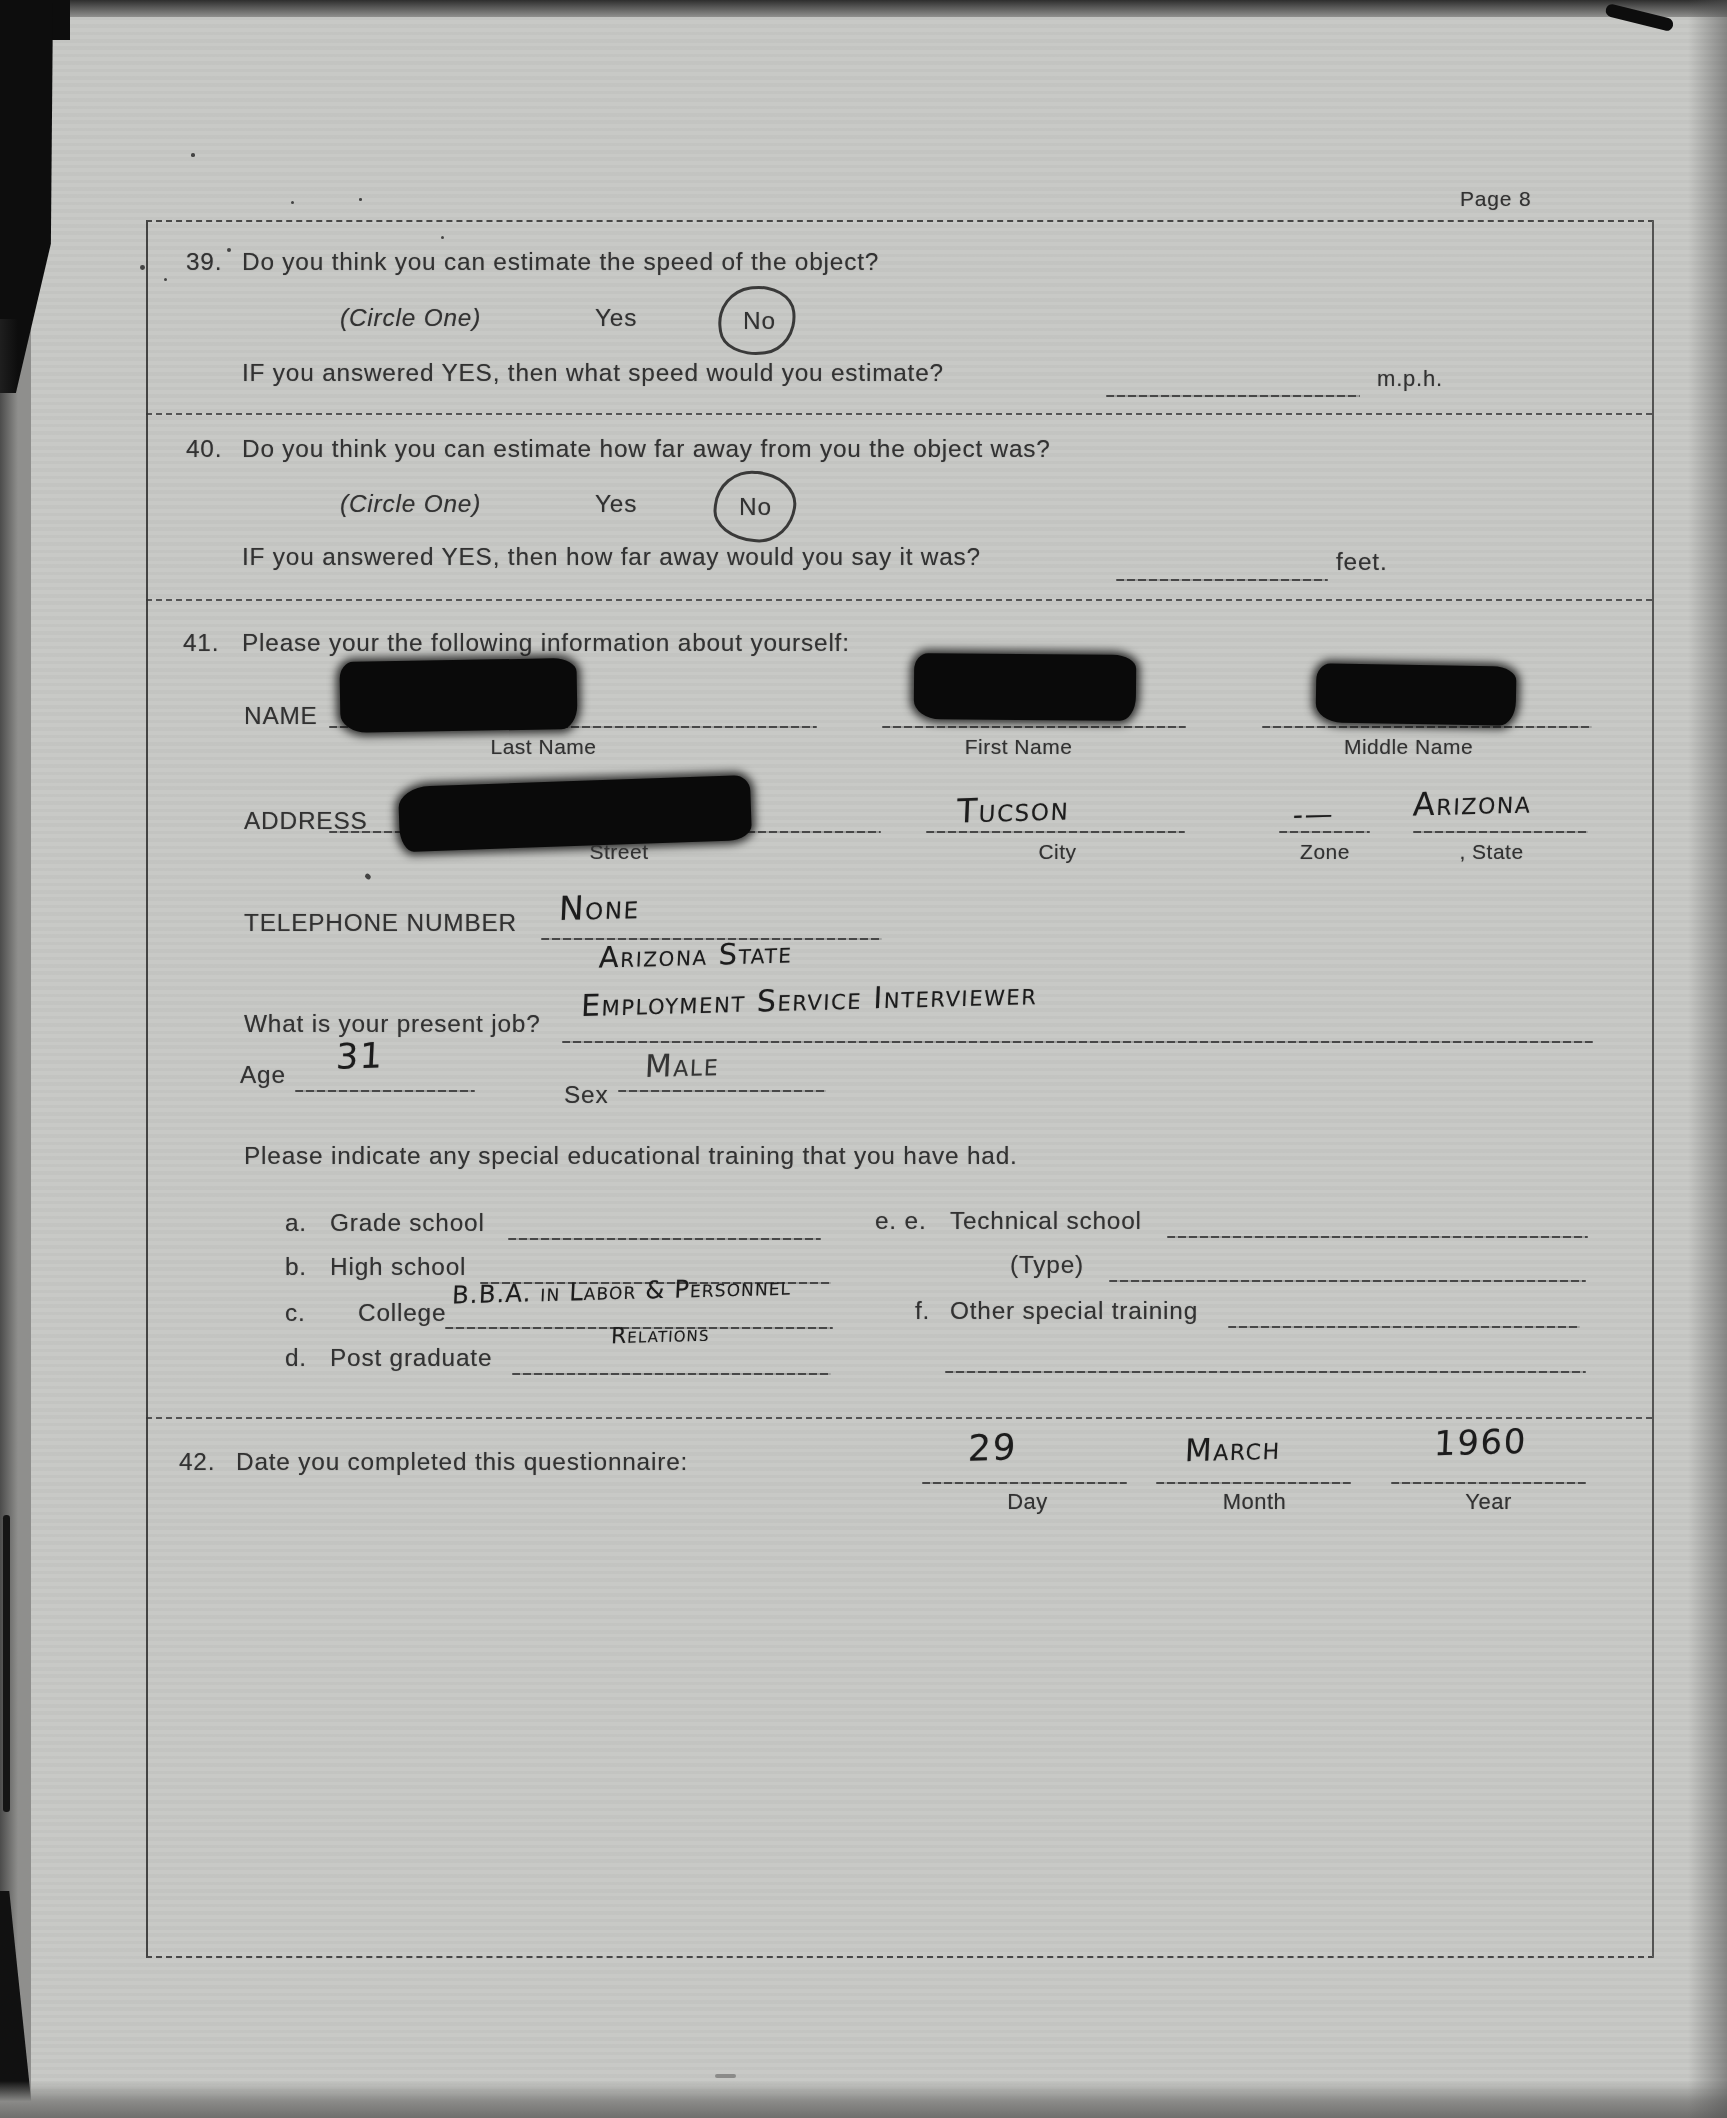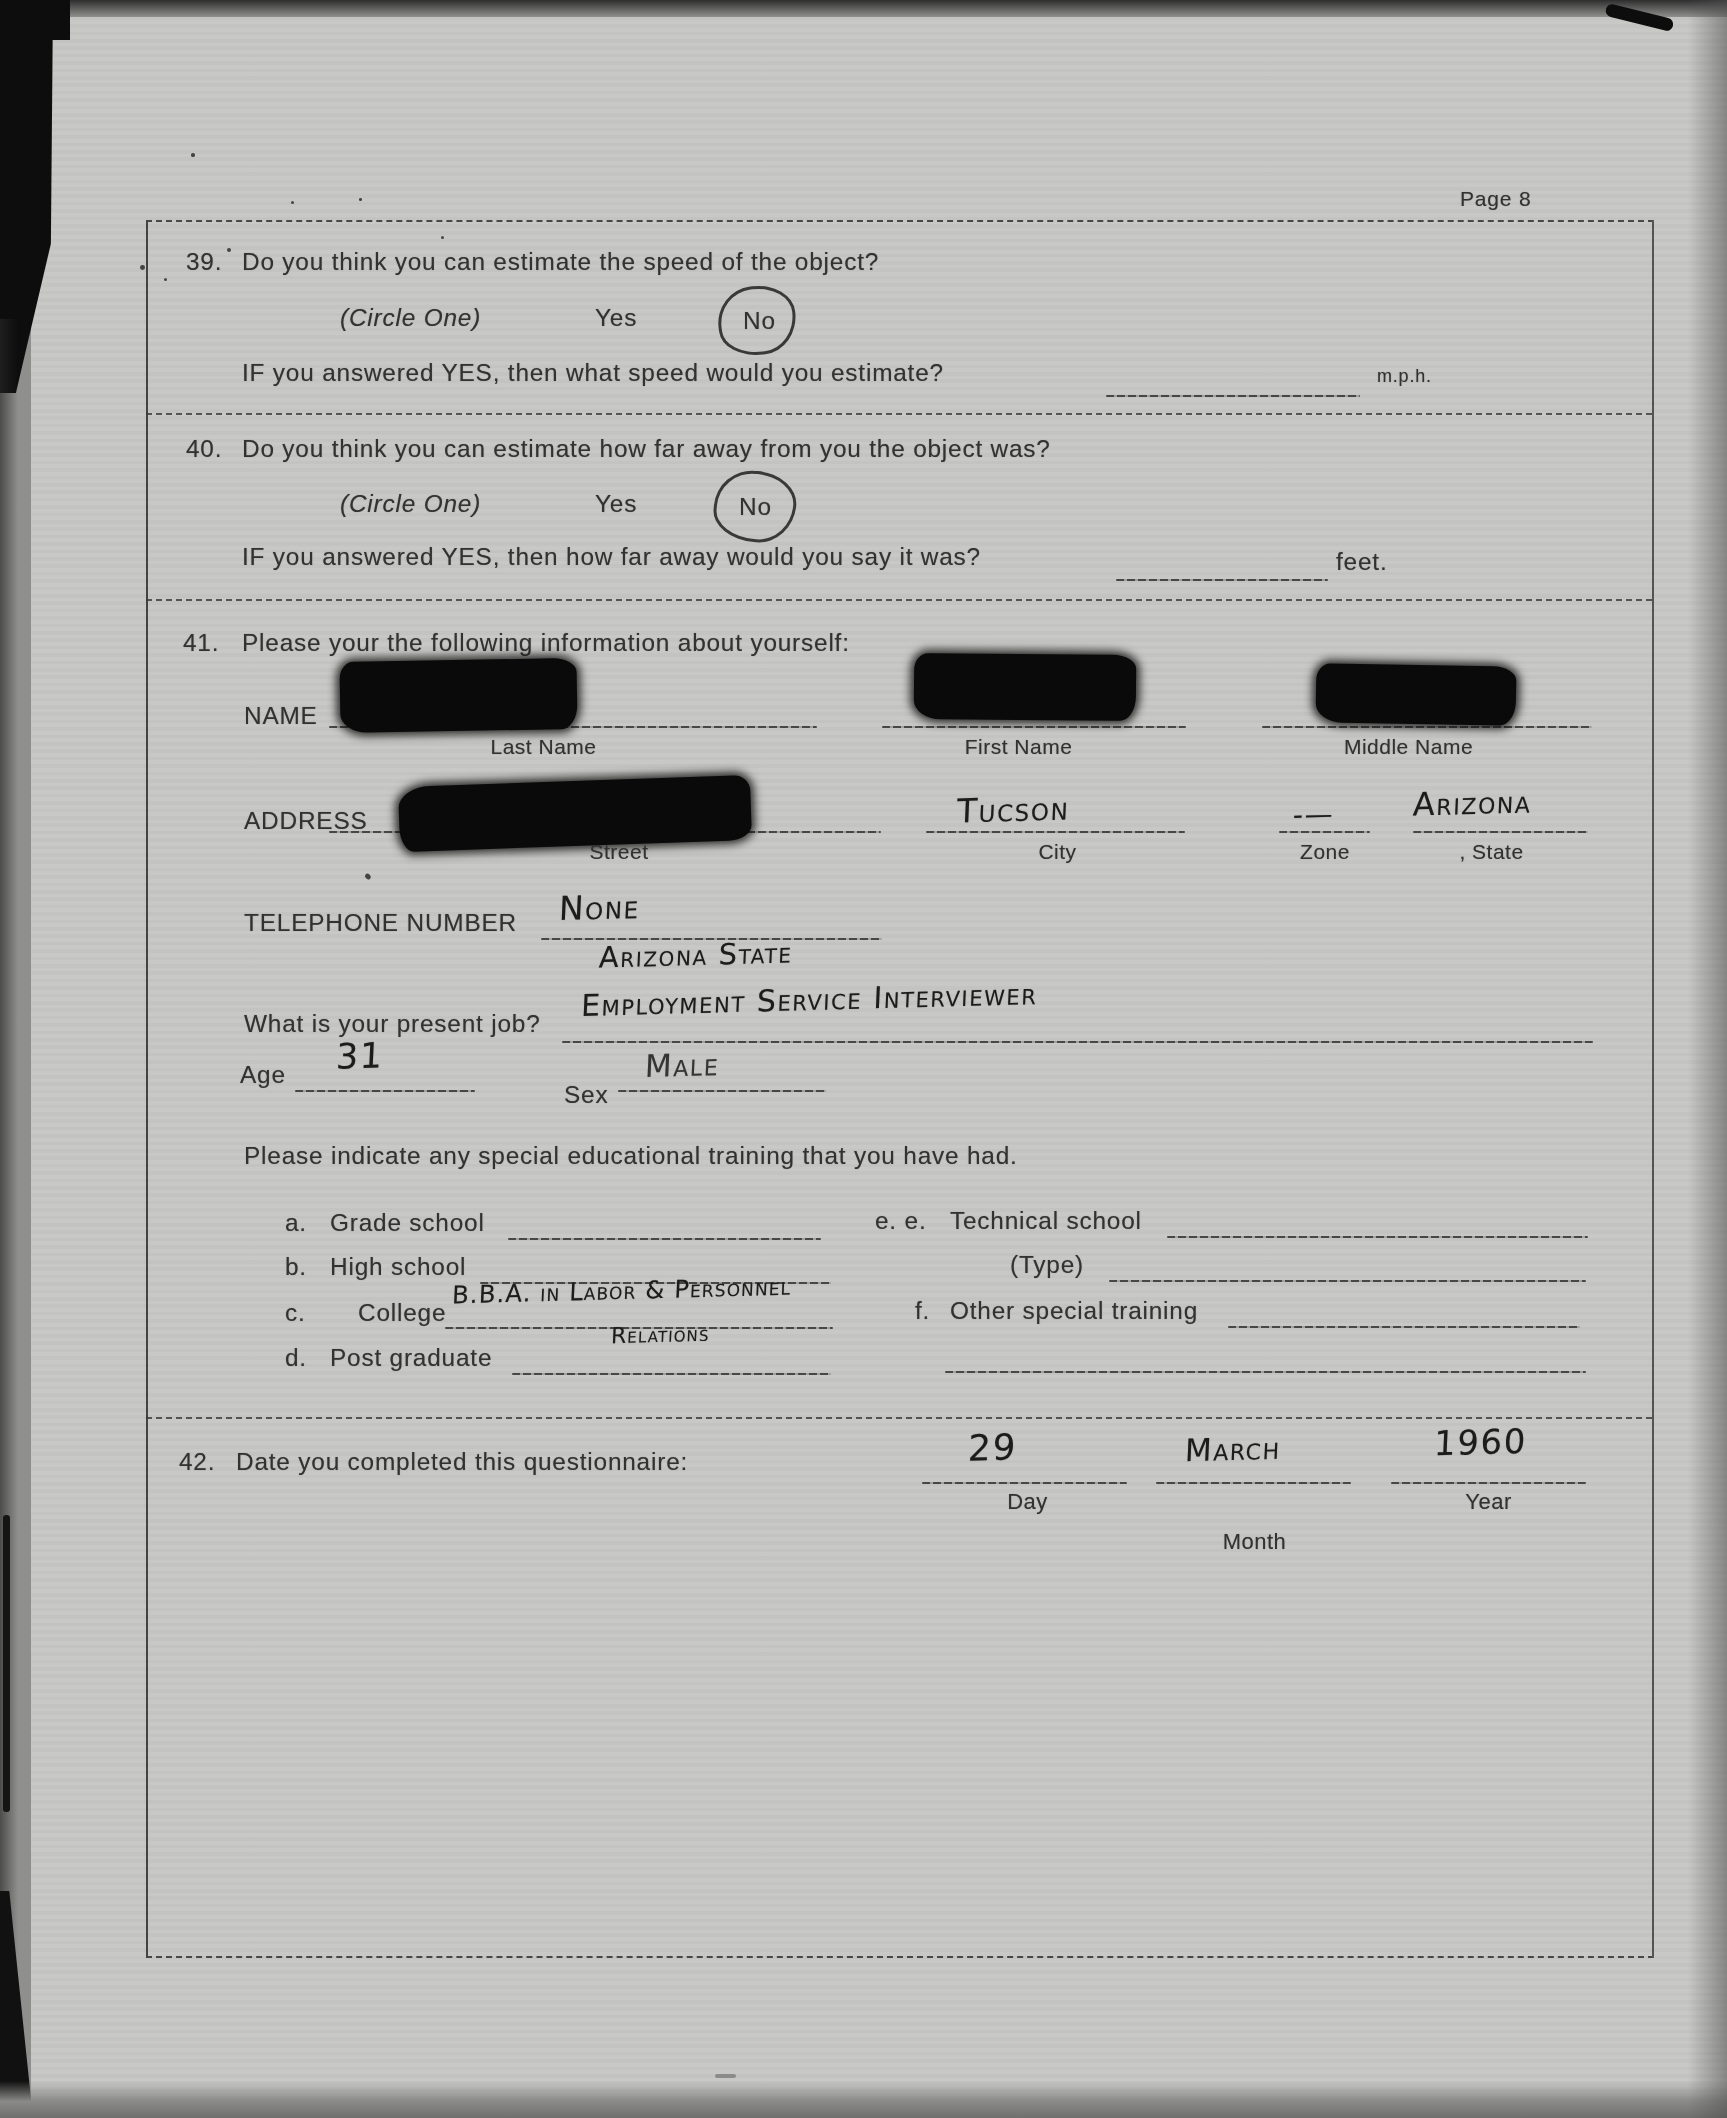--- a/index.html
+++ b/index.html
@@ -48,21 +48,21 @@
 
   <div>
     <div class="tw" style="left:186px;top:249px;font-size:24.4px;">39.</div>
     <div class="tw" style="left:242px;top:249px;font-size:24.4px;">Do you think you can estimate the speed of the object?</div>
     <div class="tw it" style="left:340px;top:305px;font-size:24.4px;">(Circle One)</div>
     <div class="tw" style="left:595px;top:305px;font-size:24.4px;">Yes</div>
     <div class="tw" style="left:743px;top:308px;font-size:24.4px;">No</div>
     <div class="circle-mark" style="left:718px;top:286px;width:72px;height:63px;transform:rotate(-7deg);"></div>
     <div class="tw" style="left:242px;top:360px;font-size:24.4px;">IF you answered YES, then what speed would you estimate?</div>
     <div class="uline" style="left:1106px;top:395px;width:254px;"></div>
-    <div class="tw" style="left:1377px;top:367px;font-size:18px;">m.p.h.</div>
+    <div class="tw" style="left:1377px;top:367px;font-size:22px;">m.p.h.</div>
   </div>
 
   <div class="hdiv" style="top:413px;"></div>
 
   <div>
     <div class="tw" style="left:186px;top:436px;font-size:24.4px;">40.</div>
     <div class="tw" style="left:242px;top:436px;font-size:24.4px;">Do you think you can estimate how far away from you the object was?</div>
     <div class="tw it" style="left:340px;top:491px;font-size:24.4px;">(Circle One)</div>
     <div class="tw" style="left:595px;top:491px;font-size:24.4px;">Yes</div>
     <div class="tw" style="left:739px;top:494px;font-size:24.4px;">No</div>
@@ -155,21 +155,21 @@
   <div>
     <div class="tw" style="left:179px;top:1449px;font-size:24.4px;">42.</div>
     <div class="tw" style="left:236px;top:1449px;font-size:24.4px;">Date you completed this questionnaire:</div>
 
     <div class="uline" style="left:922px;top:1482px;width:205px;"></div>
     <div class="hw" style="left:968px;top:1430px;font-size:36px;">29</div>
     <div class="tw sub" style="left:956px;top:1490px;width:143px;font-size:22px;">Day</div>
 
     <div class="uline" style="left:1156px;top:1482px;width:195px;"></div>
     <div class="hw" style="left:1185px;top:1434px;font-size:31px;">March</div>
-    <div class="tw sub" style="left:1167px;top:1490px;width:175px;font-size:22px;margin-top:40px;">Month</div>
+    <div class="tw sub" style="left:1167px;top:1490px;width:175px;font-size:22px;">Month</div>
 
     <div class="uline" style="left:1391px;top:1482px;width:195px;"></div>
     <div class="hw" style="left:1434px;top:1425px;font-size:34px;">1960</div>
     <div class="tw sub" style="left:1409px;top:1490px;width:159px;font-size:22px;">Year</div>
   </div>
 
   <div class="artifact" style="left:48px;top:0;width:1680px;height:17px;background:linear-gradient(180deg,#2e2e2e,#8f8f8d);"></div>
   <div class="artifact" style="left:0;top:0;width:70px;height:40px;background:#0d0d0d;"></div>
   <div class="artifact" style="left:0;top:0;width:53px;height:393px;background:#0d0d0d;
               clip-path:polygon(0 0,100% 0,96% 62%,30% 100%,0 100%);"></div>

